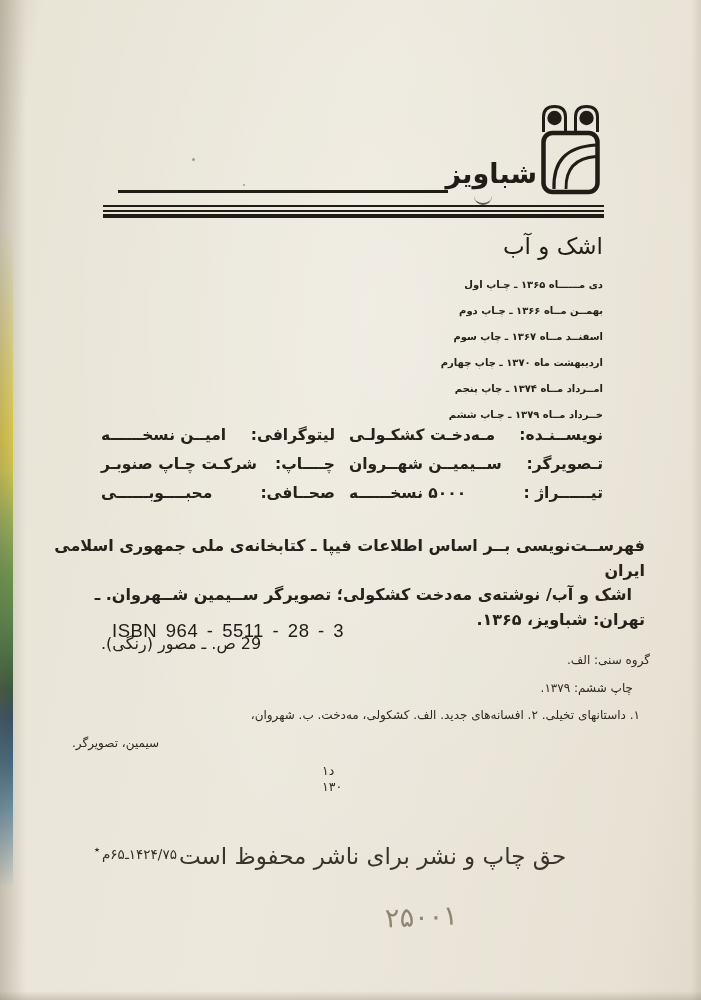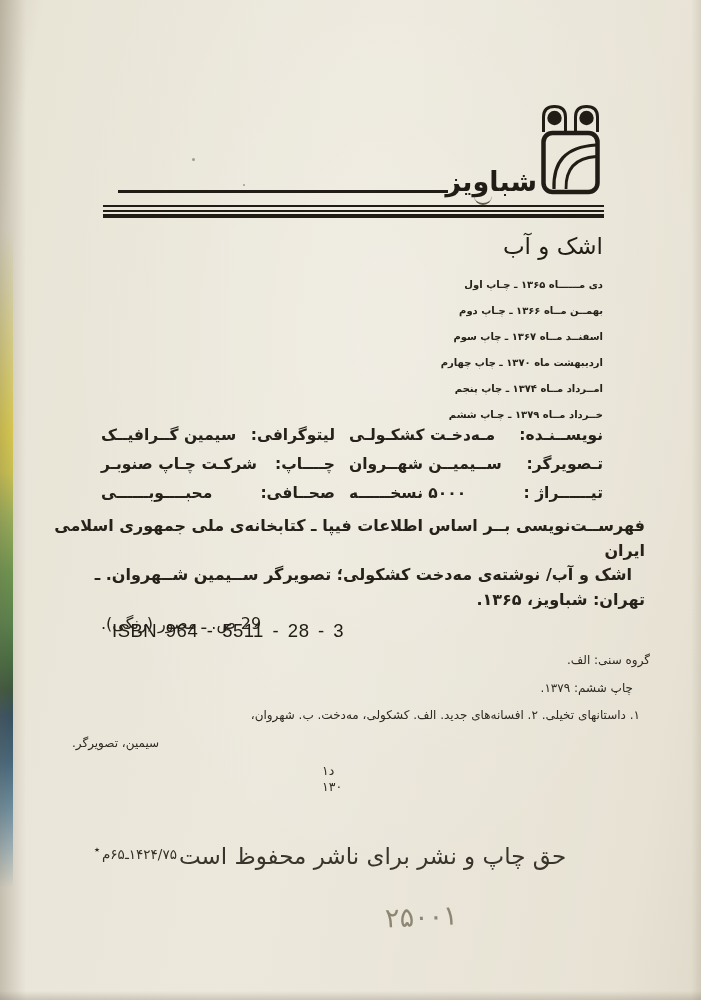--- a/index.html
+++ b/index.html
@@ -22,21 +22,21 @@
       rgba(232,224,160,0) 0%, rgba(227,219,150,0.55) 9%,
       #e6d64e 31%, #d8cf52 37%, #9fb75a 44%, #6e9c4e 52%,
       #55854a 60%, #3f6b3e 66%, #35543b 70%, #2e4d63 74%,
       #3f6884 81%, #6d94ab 88%, #9db6c2 93%, rgba(200,205,200,0) 100%);}
   .speck{position:absolute;border-radius:50%;background:rgba(70,60,45,0.45);}
   .s1{left:192px;top:158px;width:3px;height:3px;}
   .s2{left:243px;top:184px;width:2px;height:2px;}
 
   
   .logo-svg{position:absolute;right:99px;top:102px;}
-  .logo-word{position:absolute;right:164px;top:158px;font-size:27px;font-weight:bold;color:#211c15;letter-spacing:-1px;margin-top:8px;}
+  .logo-word{position:absolute;right:164px;top:158px;font-size:27px;font-weight:bold;color:#211c15;letter-spacing:-1px;}
   .logo-tail{position:absolute;left:118px;top:190px;width:330px;height:2.5px;background:#211c15;}
   .logo-mark{position:absolute;left:474px;top:196px;width:18px;height:7px;
     border-bottom:2px solid rgba(60,52,40,0.8);border-radius:0 0 9px 9px;}
 
   .rule{position:absolute;left:103px;width:501px;background:#211c15;}
   .rule-a{top:205px;height:2px;}
   .rule-b{top:209.5px;height:2px;}
   .rule-c{top:214px;height:4px;}
 
   .title{position:absolute;right:98px;top:233px;margin:0;font-size:23px;font-weight:normal;color:#211c15;direction:rtl;}
@@ -46,21 +46,21 @@
   .credits{position:absolute;right:98px;top:426px;width:506px;direction:rtl;
     font-size:15.5px;font-weight:bold;color:#26211a;}
   .credits-inner{display:flex;gap:14px;}
   .ccol{display:flex;flex-direction:column;}
   .ccol-r{width:254px;}
   .ccol-l{width:234px;}
   .crow{display:flex;justify-content:space-between;height:29px;align-items:flex-start;}
 
   .fipa{position:absolute;right:56px;top:514px;width:592px;direction:rtl;
     font-size:16px;line-height:24.5px;font-weight:bold;color:#26211a;letter-spacing:0.2px;}
-  .fipa .l1{text-align:right;}
+  .fipa .l1{text-align:right;margin-top:20px;}
   .fipa .l2{text-align:right;padding-left:0;padding-right:13px;}
   .fipa .l3{text-align:right;padding-left:13px;}
   .fipa .l4{text-align:left;padding-left:48px;font-weight:normal;}
 
   .isbn{position:absolute;left:112px;top:620px;font-family:Liberation Sans, sans-serif;
     font-size:18.5px;letter-spacing:0.5px;word-spacing:3px;color:#1f1b15;direction:ltr;}
 
   .catalog{position:absolute;right:51px;top:647px;width:592px;direction:rtl;
     font-size:12px;line-height:27.5px;color:#2e2922;}
   .catalog .g1{text-align:right;}
@@ -133,21 +133,21 @@
           <span>ســیمیــن شهــروان</span>
         </div>
         <div class="crow">
           <span>تیــــــراژ :</span>
           <span>۵۰۰۰ نسخــــــه</span>
         </div>
       </div>
       <div class="ccol ccol-l">
         <div class="crow">
           <span>لیتوگرافی:</span>
-          <span>سیمین گــرافیــک</span>
+          <span>امیــن نسخــــــه</span>
         </div>
         <div class="crow">
           <span>چــــاپ:</span>
           <span>شرکـت چـاپ صنوبـر</span>
         </div>
         <div class="crow">
           <span>صحــافی:</span>
           <span>محبــــوبــــــی</span>
         </div>
       </div>

